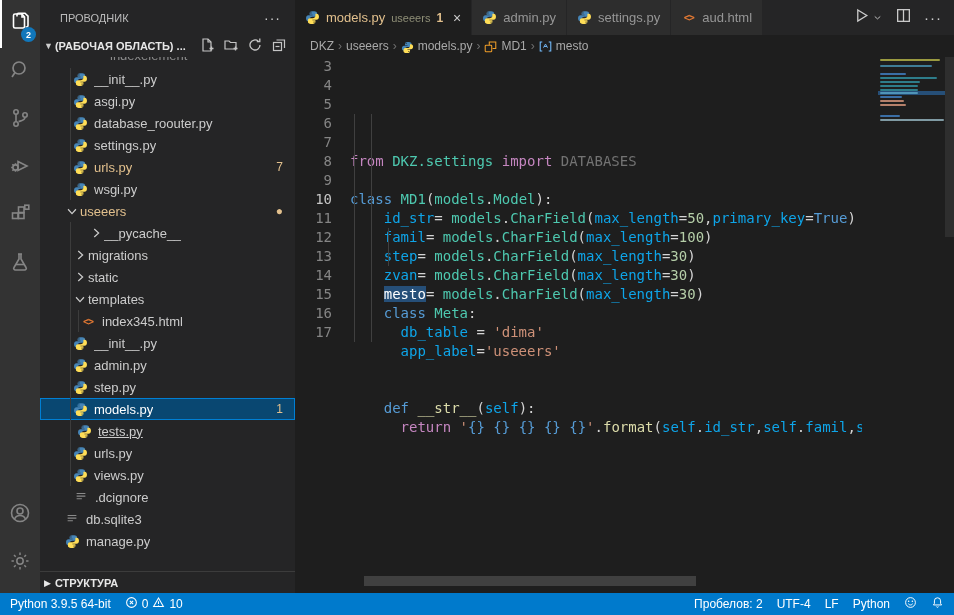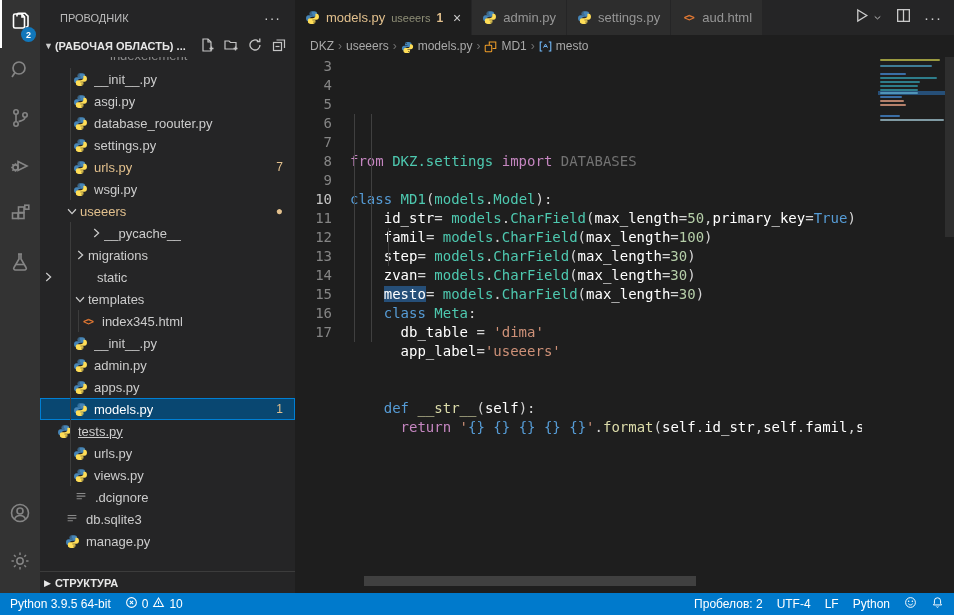--- a/index.html
+++ b/index.html
@@ -57,21 +57,21 @@
   .bc-item { display:flex; align-items:center; gap:4px; cursor:pointer; }
   .bc-sep { color:#6e6e6e; font-size:12px; }
   .bc-item svg, .bc-item .ficon { width:13px; height:13px; display:flex; }
 
   .codewrap { position:relative; height:536px; overflow:hidden; }
   .codescroll { display:flex; }
   .gutter { width:55px; flex:none; text-align:right; padding-right:18px; font-family:"DejaVu Sans Mono","Liberation Mono",monospace; font-size:14px; line-height:19px; color:#858585; }
   .gutter .ln.active { color:#c6c6c6; }
   .codelines { position:relative; flex:1; overflow:hidden; font-family:"DejaVu Sans Mono","Liberation Mono",monospace; font-size:14px; line-height:19px; white-space:pre; color:#d4d4d4; max-width:512px; }
   .cl { height:19px; }
-  .tk-k1{color:#C586C0}.tk-k2{color:#569CD6}.tk-ty{color:#4EC9B0}.tk-v{color:#ffffff}
+  .tk-k1{color:#C586C0}.tk-k2{color:#569CD6}.tk-ty{color:#4EC9B0}.tk-v{color:#0ea5e9}
   .tk-n{color:#B5CEA8}.tk-s{color:#CE9178}.tk-f{color:#DCDCAA}.tk-p{color:#D4D4D4}
   .tk-c{color:#737373}.tk-ph{color:#569CD6}
   .tk-sel{color:#ffffff;background:#264F78}
   .indent-guide { position:absolute; width:1px; background:#404040; }
 
   .minimap { position:absolute; top:0; right:9px; width:67px; height:160px; cursor:pointer; }
   .mm-line { position:absolute; height:2px; border-radius:1px; }
   .mm-selband { position:absolute; left:0; width:67px; height:4px; background:#264f78; }
   .vscroll { position:absolute; top:0; right:0; width:9px; height:180px; background:rgba(121,121,121,0.18); cursor:pointer; }
   .hscroll { position:absolute; left:69px; bottom:7px; width:332px; height:10px; background:rgba(121,121,121,0.38); cursor:pointer; }
@@ -269,21 +269,21 @@
             <span class="lbl">__pycache__</span>
           </div>
           <div class="row" style="padding-left: 32px;">
             <span class="twisty">
               <svg viewBox="0 0 16 16" style="width:14px;height:14px" fill="none" stroke="#cccccc" stroke-width="1.4">
                 <path d="M6 3.5 11 8l-5 4.5"></path>
               </svg>
             </span>
             <span class="lbl">migrations</span>
           </div>
-          <div class="row" style=" gap: 41px;">
+          <div class="row" style="padding-left: 32px;">
             <span class="twisty">
               <svg viewBox="0 0 16 16" style="width:14px;height:14px" fill="none" stroke="#cccccc" stroke-width="1.4">
                 <path d="M6 3.5 11 8l-5 4.5"></path>
               </svg>
             </span>
             <span class="lbl">static</span>
           </div>
           <div class="row" style="padding-left: 32px;">
             <span class="twisty">
               <svg viewBox="0 0 16 16" style="width:14px;height:14px" fill="none" stroke="#cccccc" stroke-width="1.4">
@@ -316,33 +316,33 @@
             </span>
             <span class="lbl">admin.py</span>
           </div>
           <div class="row" style="padding-left: 32px;">
             <span class="ficon">
               <svg viewBox="0 0 16 16" style="width:15px;height:15px">
                 <path fill="#4584b6" d="M7.9 1.2c-1.9 0-3 .9-3 2.3v1.6h3.2v.6H3.7c-1.5 0-2.6 1.1-2.6 3.1s1 3.1 2.5 3.1h1.3v-1.9c0-1.5 1.3-2.7 2.9-2.7h3c1.2 0 2.1-1 2.1-2.2V3.5c0-1.4-1.5-2.3-3-2.3zM6.3 2.4a.7.7 0 1 1 0 1.4.7.7 0 0 1 0-1.4z"></path>
                 <path fill="#ffde57" d="M8.1 14.8c1.9 0 3-.9 3-2.3v-1.6H7.9v-.6h4.4c1.5 0 2.6-1.1 2.6-3.1s-1-3.1-2.5-3.1h-1.3V6c0 1.5-1.3 2.7-2.9 2.7h-3c-1.2 0-2.1 1-2.1 2.2v1.6c0 1.4 1.5 2.3 3 2.3zm1.6-1.2a.7.7 0 1 1 0-1.4.7.7 0 0 1 0 1.4z"></path>
               </svg>
             </span>
-            <span class="lbl">apps.py</span>
+            <span class="lbl">step.py</span>
           </div>
           <div class="row selected" style="padding-left: 32px;">
             <span class="ficon">
               <svg viewBox="0 0 16 16" style="width:15px;height:15px">
                 <path fill="#4584b6" d="M7.9 1.2c-1.9 0-3 .9-3 2.3v1.6h3.2v.6H3.7c-1.5 0-2.6 1.1-2.6 3.1s1 3.1 2.5 3.1h1.3v-1.9c0-1.5 1.3-2.7 2.9-2.7h3c1.2 0 2.1-1 2.1-2.2V3.5c0-1.4-1.5-2.3-3-2.3zM6.3 2.4a.7.7 0 1 1 0 1.4.7.7 0 0 1 0-1.4z"></path>
                 <path fill="#ffde57" d="M8.1 14.8c1.9 0 3-.9 3-2.3v-1.6H7.9v-.6h4.4c1.5 0 2.6-1.1 2.6-3.1s-1-3.1-2.5-3.1h-1.3V6c0 1.5-1.3 2.7-2.9 2.7h-3c-1.2 0-2.1 1-2.1 2.2v1.6c0 1.4 1.5 2.3 3 2.3zm1.6-1.2a.7.7 0 1 1 0-1.4.7.7 0 0 1 0 1.4z"></path>
               </svg>
             </span>
             <span class="lbl">models.py</span>
             <span class="rbadge">1</span>
           </div>
-          <div class="row" style="padding-left: 16px; text-decoration: underline;">
+          <div class="row" style="padding-left: 36px; text-decoration: underline;">
             <span class="ficon">
               <svg viewBox="0 0 16 16" style="width:15px;height:15px">
                 <path fill="#4584b6" d="M7.9 1.2c-1.9 0-3 .9-3 2.3v1.6h3.2v.6H3.7c-1.5 0-2.6 1.1-2.6 3.1s1 3.1 2.5 3.1h1.3v-1.9c0-1.5 1.3-2.7 2.9-2.7h3c1.2 0 2.1-1 2.1-2.2V3.5c0-1.4-1.5-2.3-3-2.3zM6.3 2.4a.7.7 0 1 1 0 1.4.7.7 0 0 1 0-1.4z"></path>
                 <path fill="#ffde57" d="M8.1 14.8c1.9 0 3-.9 3-2.3v-1.6H7.9v-.6h4.4c1.5 0 2.6-1.1 2.6-3.1s-1-3.1-2.5-3.1h-1.3V6c0 1.5-1.3 2.7-2.9 2.7h-3c-1.2 0-2.1 1-2.1 2.2v1.6c0 1.4 1.5 2.3 3 2.3zm1.6-1.2a.7.7 0 1 1 0-1.4.7.7 0 0 1 0 1.4z"></path>
               </svg>
             </span>
             <span class="lbl">tests.py</span>
           </div>
           <div class="row" style="padding-left: 32px;">
             <span class="ficon">

